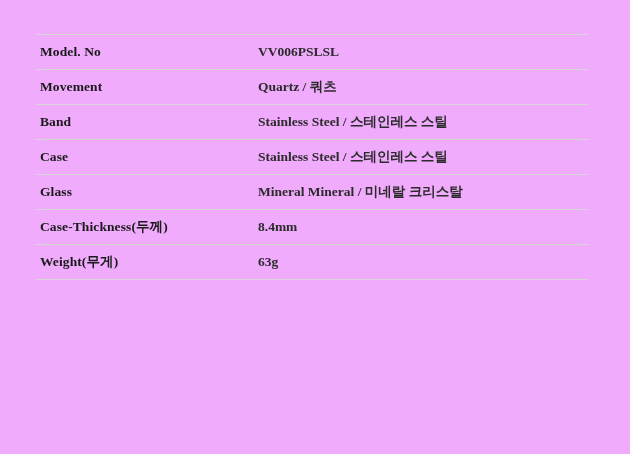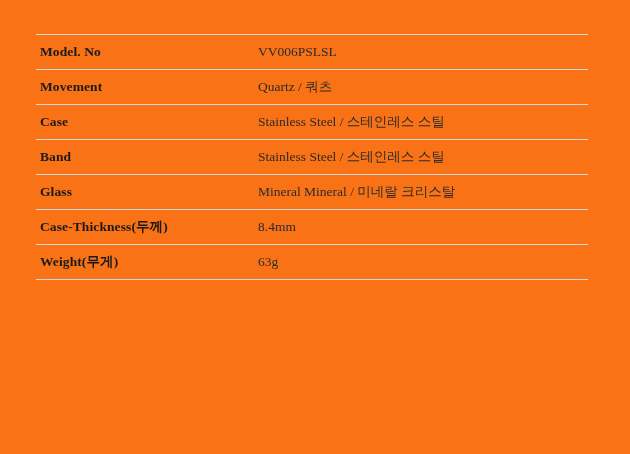--- a/index.html
+++ b/index.html
@@ -10,21 +10,21 @@
     width: 630px;
     height: 454px;
     background: #ffffff;
     font-family: "Liberation Serif", serif;
     overflow: hidden;
   }
   .page {
     position: relative;
     width: 630px;
     height: 454px;
-    background: #f97316;
+    background: #f0abfc;
     box-sizing: border-box;
   }
   .spec-table {
     position: absolute;
     left: 36px;
     top: 34px;
     width: 552px;
     border-collapse: collapse;
     table-layout: fixed;
   }
@@ -43,43 +43,43 @@
   td.label {
     width: 214px;
     font-weight: bold;
     font-size: 13.5px;
     color: #1a1a1a;
     letter-spacing: 0.1px;
   }
   td.value {
     font-size: 13.5px;
     color: #2b2b2b;
-    font-weight: normal;
+    font-weight: bold;
   }
 </style>
 </head>
 <body>
 
 <div class="page">
   <table class="spec-table">
     <tbody>
       <tr>
         <td class="label">Model. No</td>
-        <td class="value" style="font-weight:normal;">VV006PSLSL</td>
+        <td class="value" style="font-weight:bold;">VV006PSLSL</td>
       </tr>
       <tr>
         <td class="label">Movement</td>
         <td class="value">Quartz / 쿼츠</td>
       </tr>
       <tr>
-        <td class="label">Case</td>
+        <td class="label">Band</td>
         <td class="value">Stainless Steel / 스테인레스 스틸</td>
       </tr>
       <tr>
-        <td class="label">Band</td>
+        <td class="label">Case</td>
         <td class="value">Stainless Steel / 스테인레스 스틸</td>
       </tr>
       <tr>
         <td class="label">Glass</td>
         <td class="value">Mineral Mineral / 미네랄 크리스탈</td>
       </tr>
       <tr>
         <td class="label">Case-Thickness(두께)</td>
         <td class="value">8.4mm</td>
       </tr>

